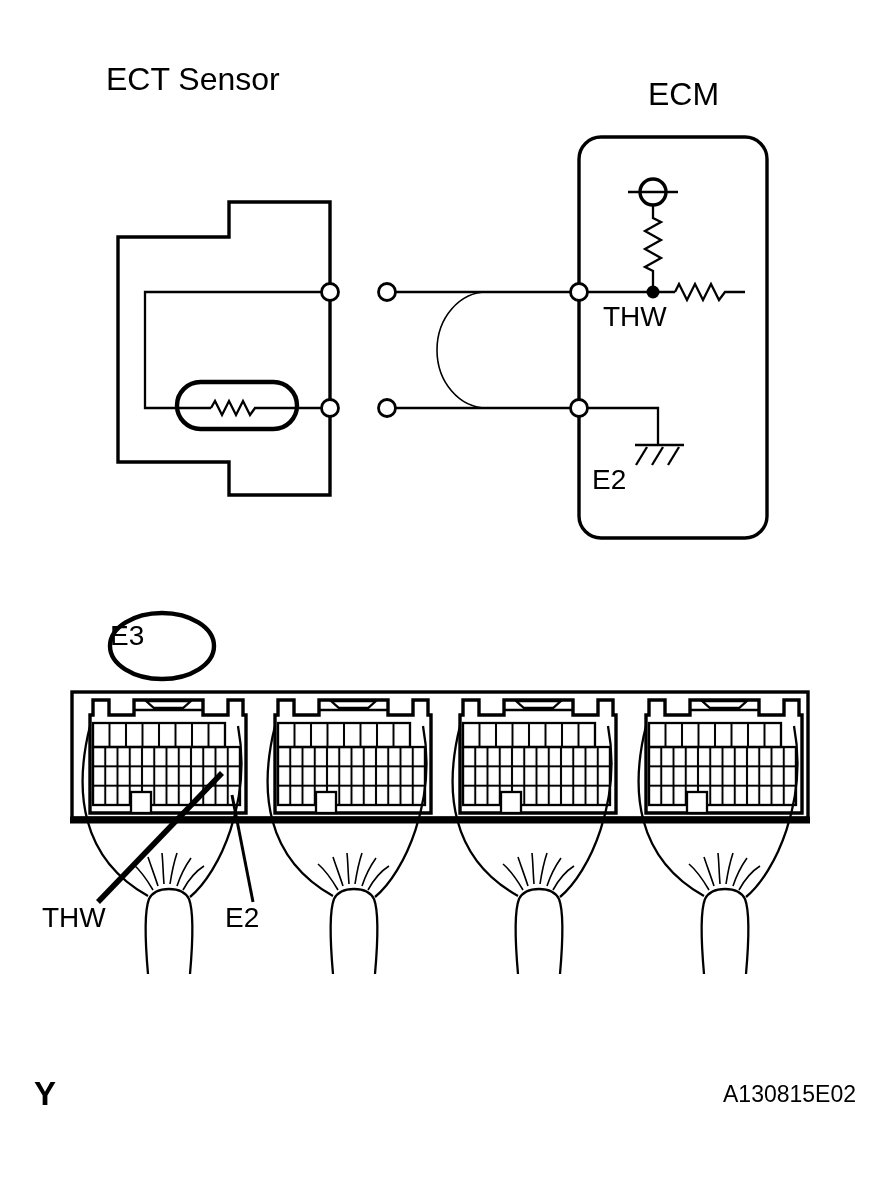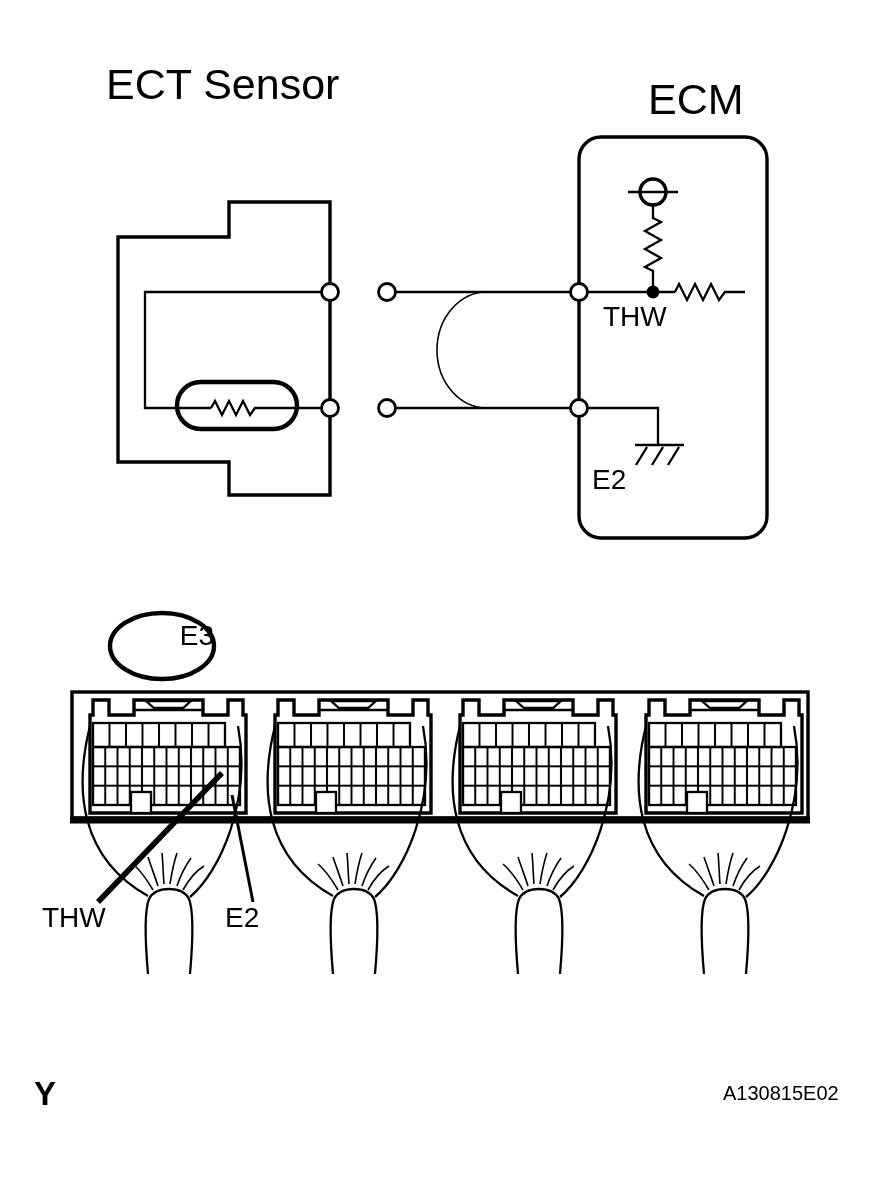--- a/index.html
+++ b/index.html
@@ -6,25 +6,25 @@
   .page{
     position:relative;
     width:882px;height:1186px;
     background:#ffffff;
     font-family:"Liberation Sans", sans-serif;
     color:#000;
     overflow:hidden;
   }
   svg{position:absolute;left:0;top:0;}
   .lbl{position:absolute;white-space:nowrap;line-height:1;color:#000;}
-  .f39{font-size:43px;}
+  .f39{font-size:32px;}
   .f38{font-size:28px;}
   .f33{font-size:33px;font-weight:700;}
-  .f23{font-size:20px;}
-  .ctr{text-align:right;}
+  .f23{font-size:23px;}
+  .ctr{text-align:left;}
   
   .s1{stroke:#000;stroke-width:1.6;fill:none;}
   .s2{stroke:#000;stroke-width:2.3;fill:none;}
   .s3{stroke:#000;stroke-width:3.4;fill:none;}
   .s4{stroke:#000;stroke-width:4.4;fill:none;}
   .pin{fill:#fff;stroke:#000;stroke-width:2.8;}
 </style>
 </head>
 <body>
 

